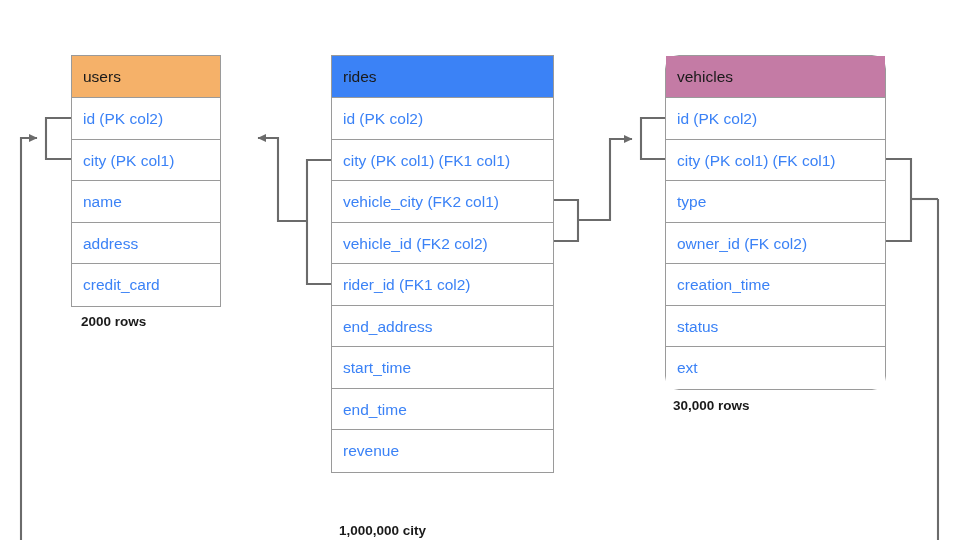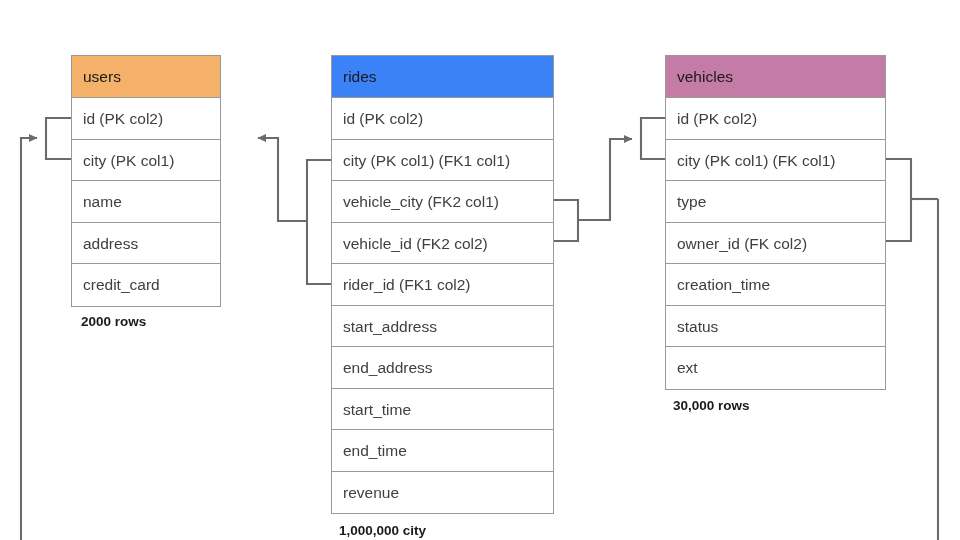--- a/index.html
+++ b/index.html
@@ -45,21 +45,21 @@
     border-bottom: 1px solid #9a9a9a;
     white-space: nowrap;
     overflow: hidden;
   }
   .tbl-row {
     box-sizing: border-box;
     height: 41.5px;
     line-height: 41.5px;
     padding: 0 0 0 11px;
     font-size: 15.5px;
-    color: #404040;
+    color: #3b82f6;
     border-bottom: 1px solid #9a9a9a;
     white-space: nowrap;
     overflow: hidden;
     background: #ffffff;
   }
   .tbl-row.last {
     border-bottom: none;
   }
   .rowcount {
     position: absolute;
@@ -118,29 +118,28 @@
   </div>
   <div class="rowcount" style="left:81px; top:270px;">2000 rows</div>
 
   <div class="table-box" style="left:331px; top:11px; width:223px;">
     <div class="tbl-header" style="background:#3b82f6;">rides</div>
     <div class="tbl-row">id (PK col2)</div>
     <div class="tbl-row">city (PK col1) (FK1 col1)</div>
     <div class="tbl-row">vehicle_city (FK2 col1)</div>
     <div class="tbl-row">vehicle_id (FK2 col2)</div>
     <div class="tbl-row">rider_id (FK1 col2)</div>
-    <div class="tbl-row">start_address</div>
     <div class="tbl-row">end_address</div>
     <div class="tbl-row">start_time</div>
     <div class="tbl-row">end_time</div>
     <div class="tbl-row last">revenue</div>
   </div>
   <div class="rowcount" style="left:339px; top:479px;">1,000,000 city</div>
 
-  <div class="table-box" style="left:665px; top:11px; width:221px;">
+  <div class="table-box" style="left:665px; top:11px; width:221px;border-radius:14px;">
     <div class="tbl-header" style="background:#c47ba5;">vehicles</div>
     <div class="tbl-row">id (PK col2)</div>
     <div class="tbl-row">city (PK col1) (FK col1)</div>
     <div class="tbl-row">type</div>
     <div class="tbl-row">owner_id (FK col2)</div>
     <div class="tbl-row">creation_time</div>
     <div class="tbl-row">status</div>
     <div class="tbl-row last">ext</div>
   </div>
   <div class="rowcount" style="left:673px; top:354px;">30,000 rows</div>

